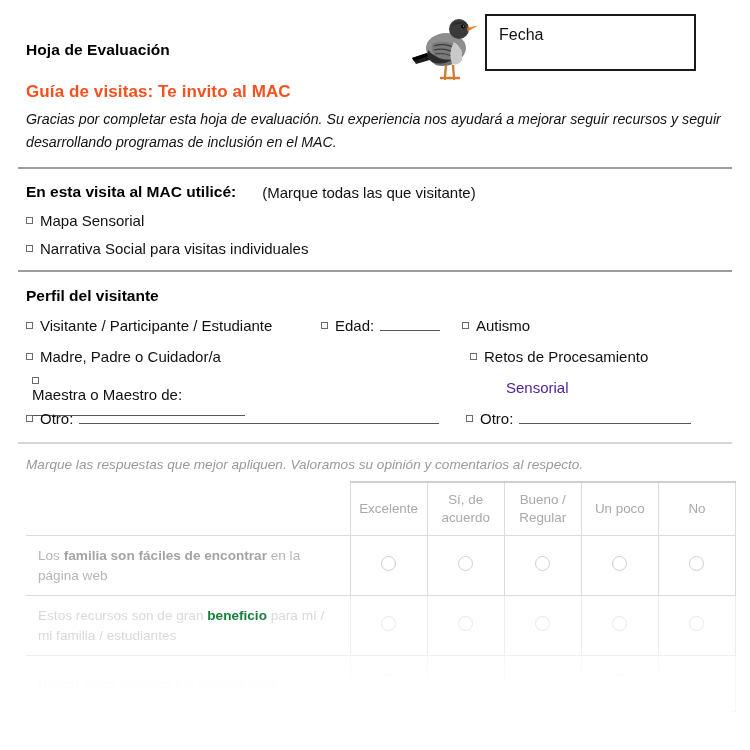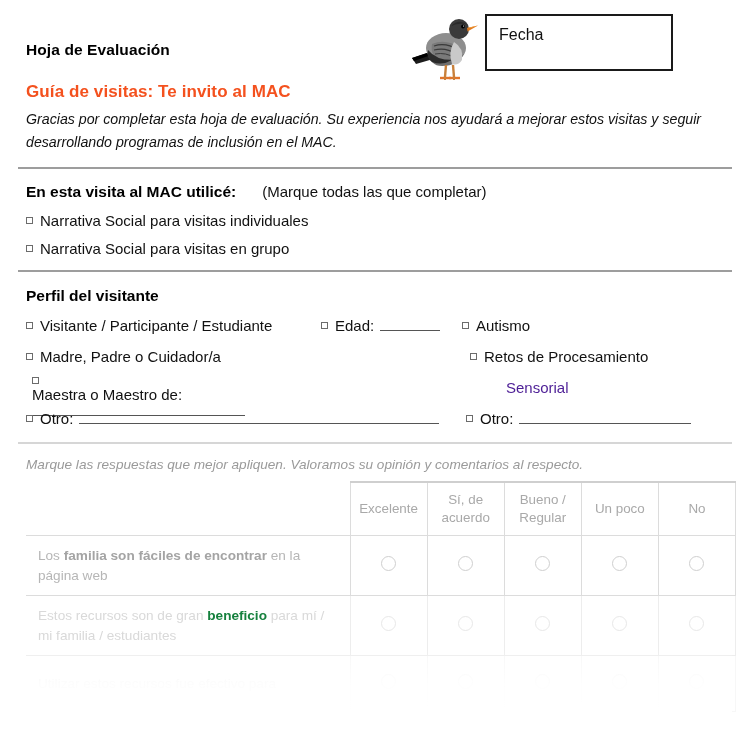--- a/index.html
+++ b/index.html
@@ -42,21 +42,21 @@
     position: absolute;
     left: 392px;
     top: 8px;
     width: 70px;
     height: 78px;
   }
   .date-box {
     position: absolute;
     left: 467px;
     top: 14px;
-    width: 188px;
+    width: 211px;
     height: 57px;
     border: 2px solid #1a1a1a;
     box-sizing: border-box;
     background: #fff;
   }
   .date-label {
     position: absolute;
     left: 12px;
     top: 10px;
     font-size: 16px;
@@ -94,21 +94,21 @@
   .divider.lighter {
     border-top: 2px solid #d6d6d6;
   }
 
   
   .section {
     padding-left: 8px;
   }
   .sec-head-row {
     display: flex;
-    align-items: flex-start;
+    align-items: flex-end;
     margin-top: 14px;
   }
   .sec-title {
     font-size: 15.5px;
     font-weight: bold;
     white-space: nowrap;
   }
   .sec-hint {
     font-size: 15px;
     margin-left: 26px;
@@ -302,41 +302,41 @@
       <path d="M44 69 L44 72" stroke="#c8803a" stroke-width="2" fill="none"></path>
     </svg>
 
     <div class="date-box">
       <span class="date-label">Fecha</span>
     </div>
   </div>
 
   <div class="intro">
     <div class="subtitle">Guía de visitas: Te invito al MAC</div>
-    <p class="intro-text">Gracias por completar esta hoja de evaluación. Su experiencia nos ayudará a mejorar estos visitas y seguir desarrollando programas de inclusión en el MAC.</p>
+    <p class="intro-text">Gracias por completar esta hoja de evaluación. Su experiencia nos ayudará a mejorar seguir recursos y seguir desarrollando programas de inclusión en el MAC.</p>
   </div>
 
   <div class="divider"></div>
 
   <div class="section">
     <div class="sec-head-row">
       <span class="sec-title">En esta visita al MAC utilicé:</span>
-      <span class="sec-hint">(Marque todas las que completar)</span>
+      <span class="sec-hint">(Marque todas las que visitante)</span>
     </div>
 
+    <label class="opt">
+      <span class="cbox"></span>
+      <span>Mapa Sensorial</span>
+    </label>
 
     <label class="opt">
       <span class="cbox"></span>
       <span>Narrativa Social para visitas individuales</span>
     </label>
 
-    <label class="opt">
-      <span class="cbox"></span>
-      <span>Narrativa Social para visitas en grupo</span>
-    </label>
   </div>
 
   <div class="divider"></div>
 
   <div class="section">
     <div class="profile-title">Perfil del visitante</div>
 
     <div class="profile-grid">
 
       <label class="pf" style="left:0; top:41px;">

